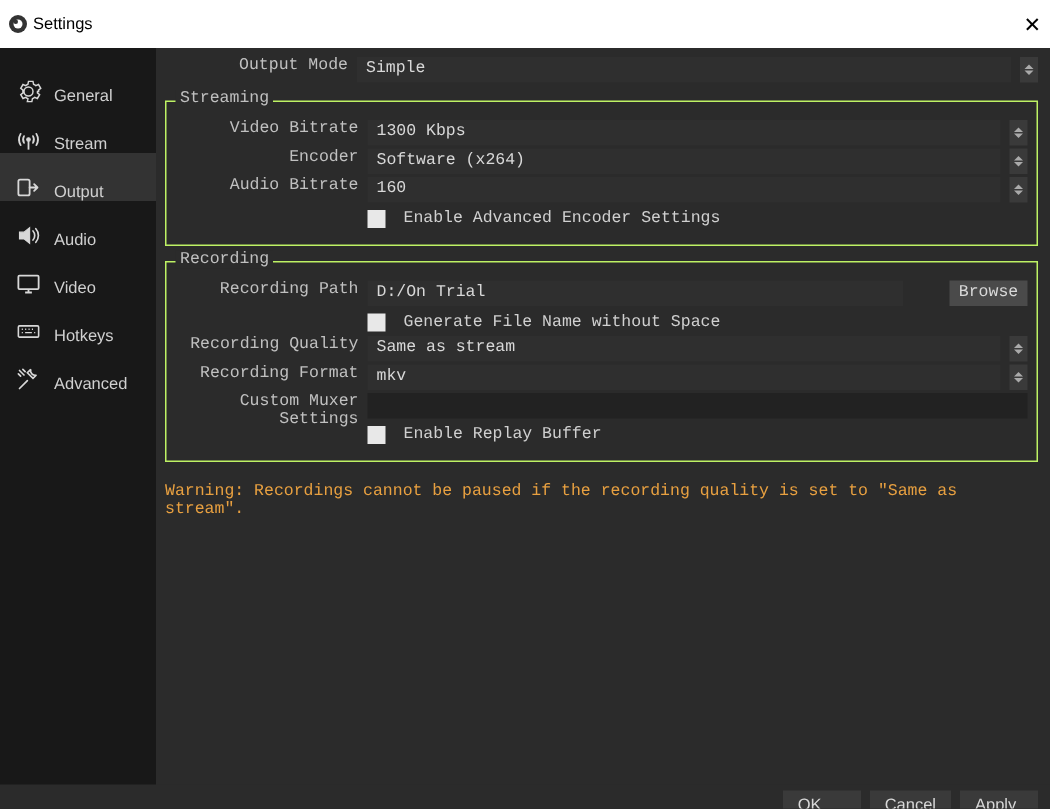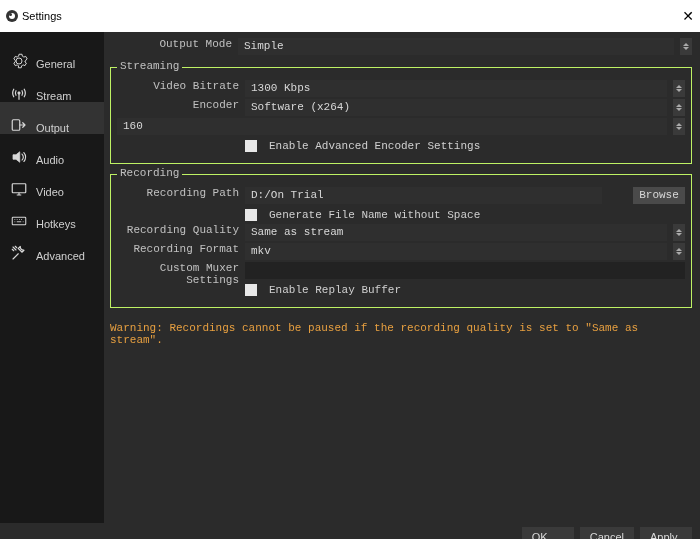--- a/index.html
+++ b/index.html
@@ -190,20 +190,21 @@
 
       <div class="row">
         <div class="lbl">Encoder</div>
         <div class="fld">
           <div class="select">Software (x264)</div>
           <div class="spinbtns"></div>
         </div>
       </div>
 
       <div class="row">
+        <div class="lbl">Audio Bitrate</div>
         <div class="fld">
           <div class="select">160</div>
           <div class="spinbtns"></div>
         </div>
       </div>
 
       <div class="gaprow">
         <div class="lbl"></div>
         <div class="fld">
           <span class="chk"></span>

